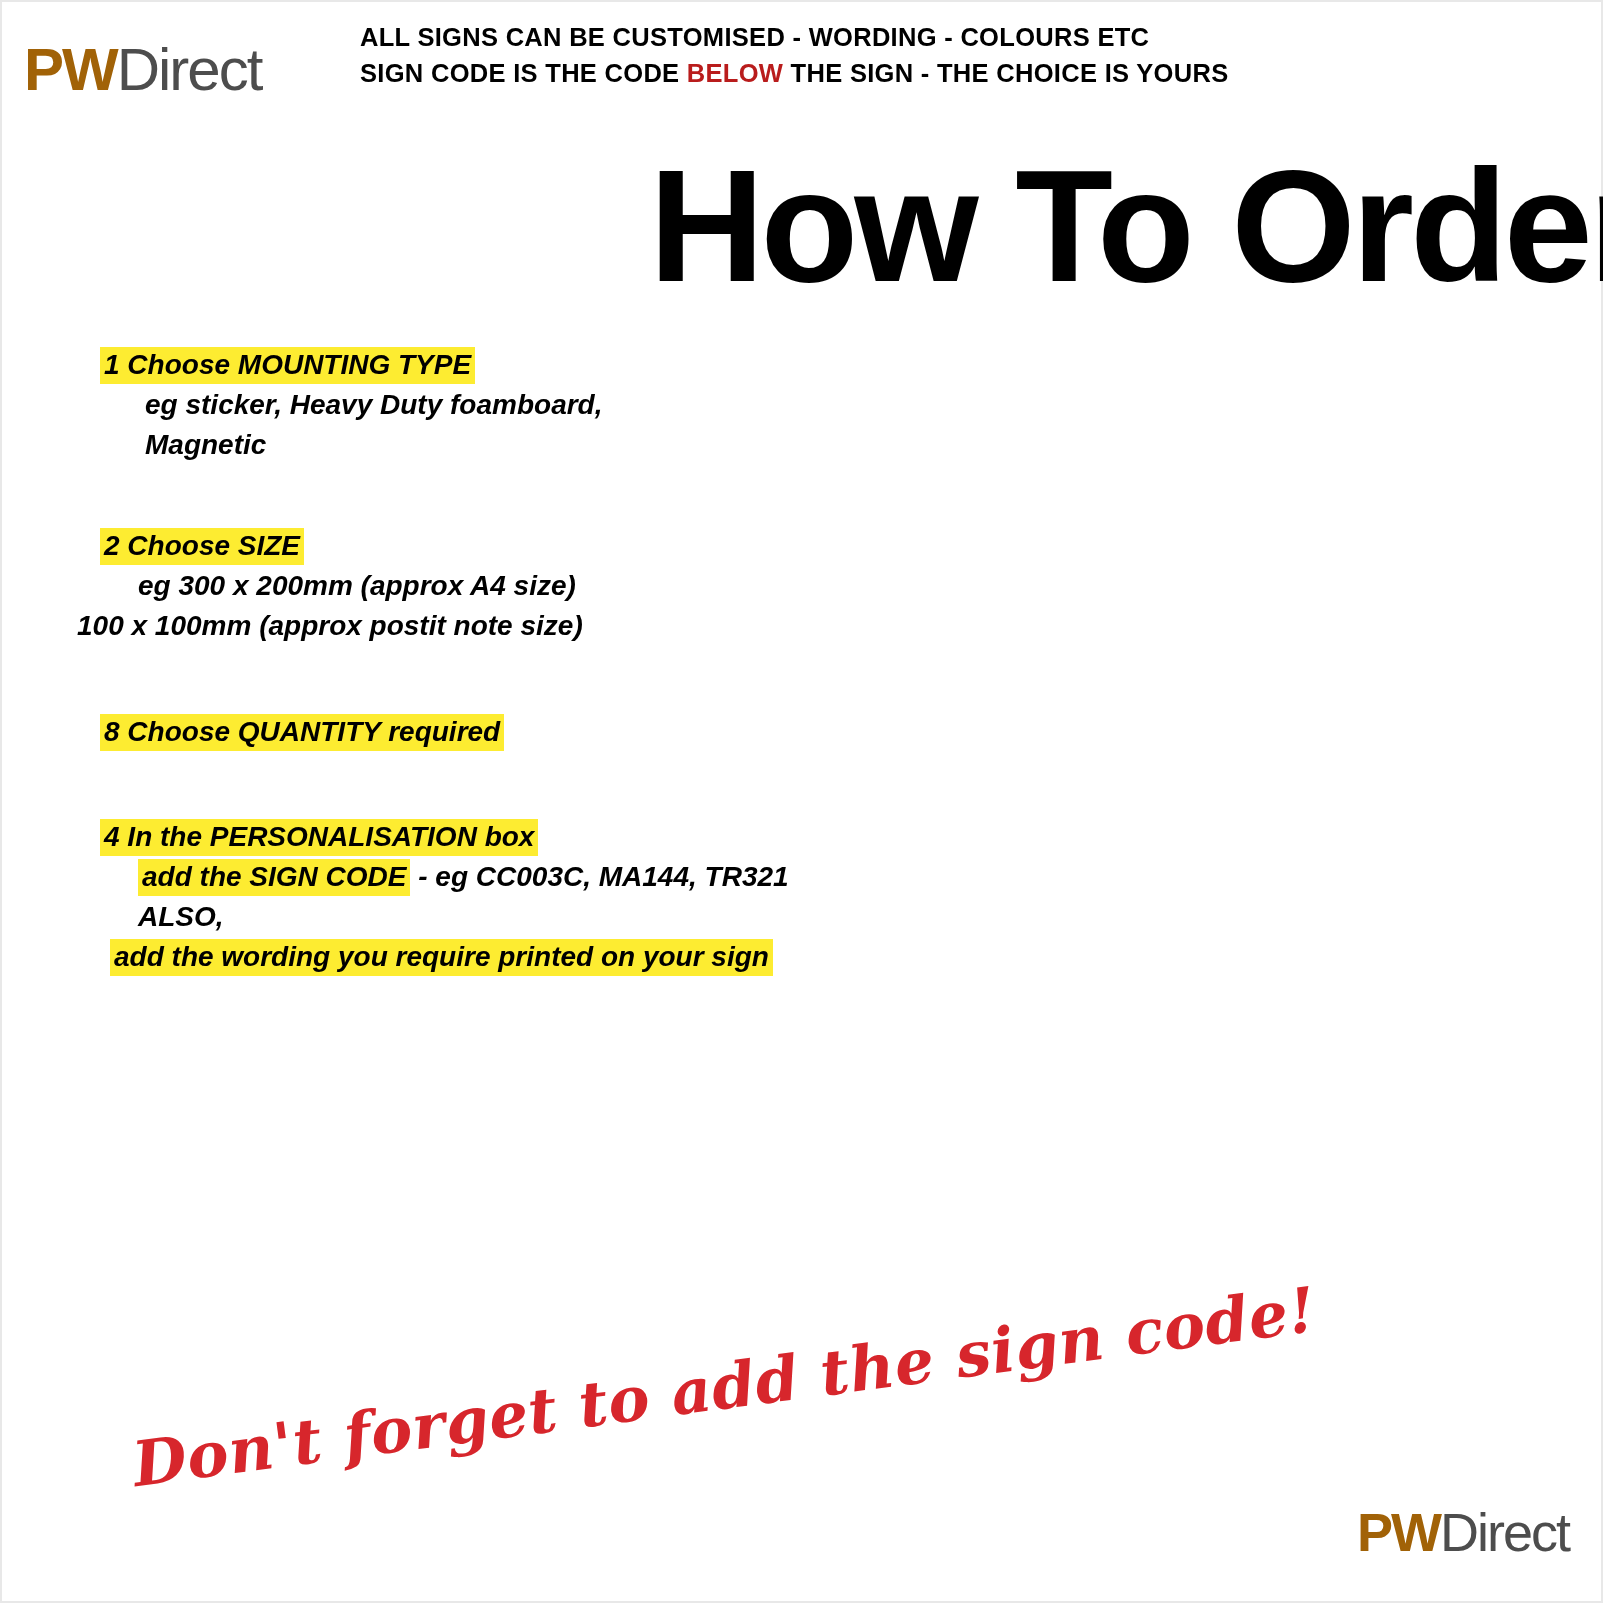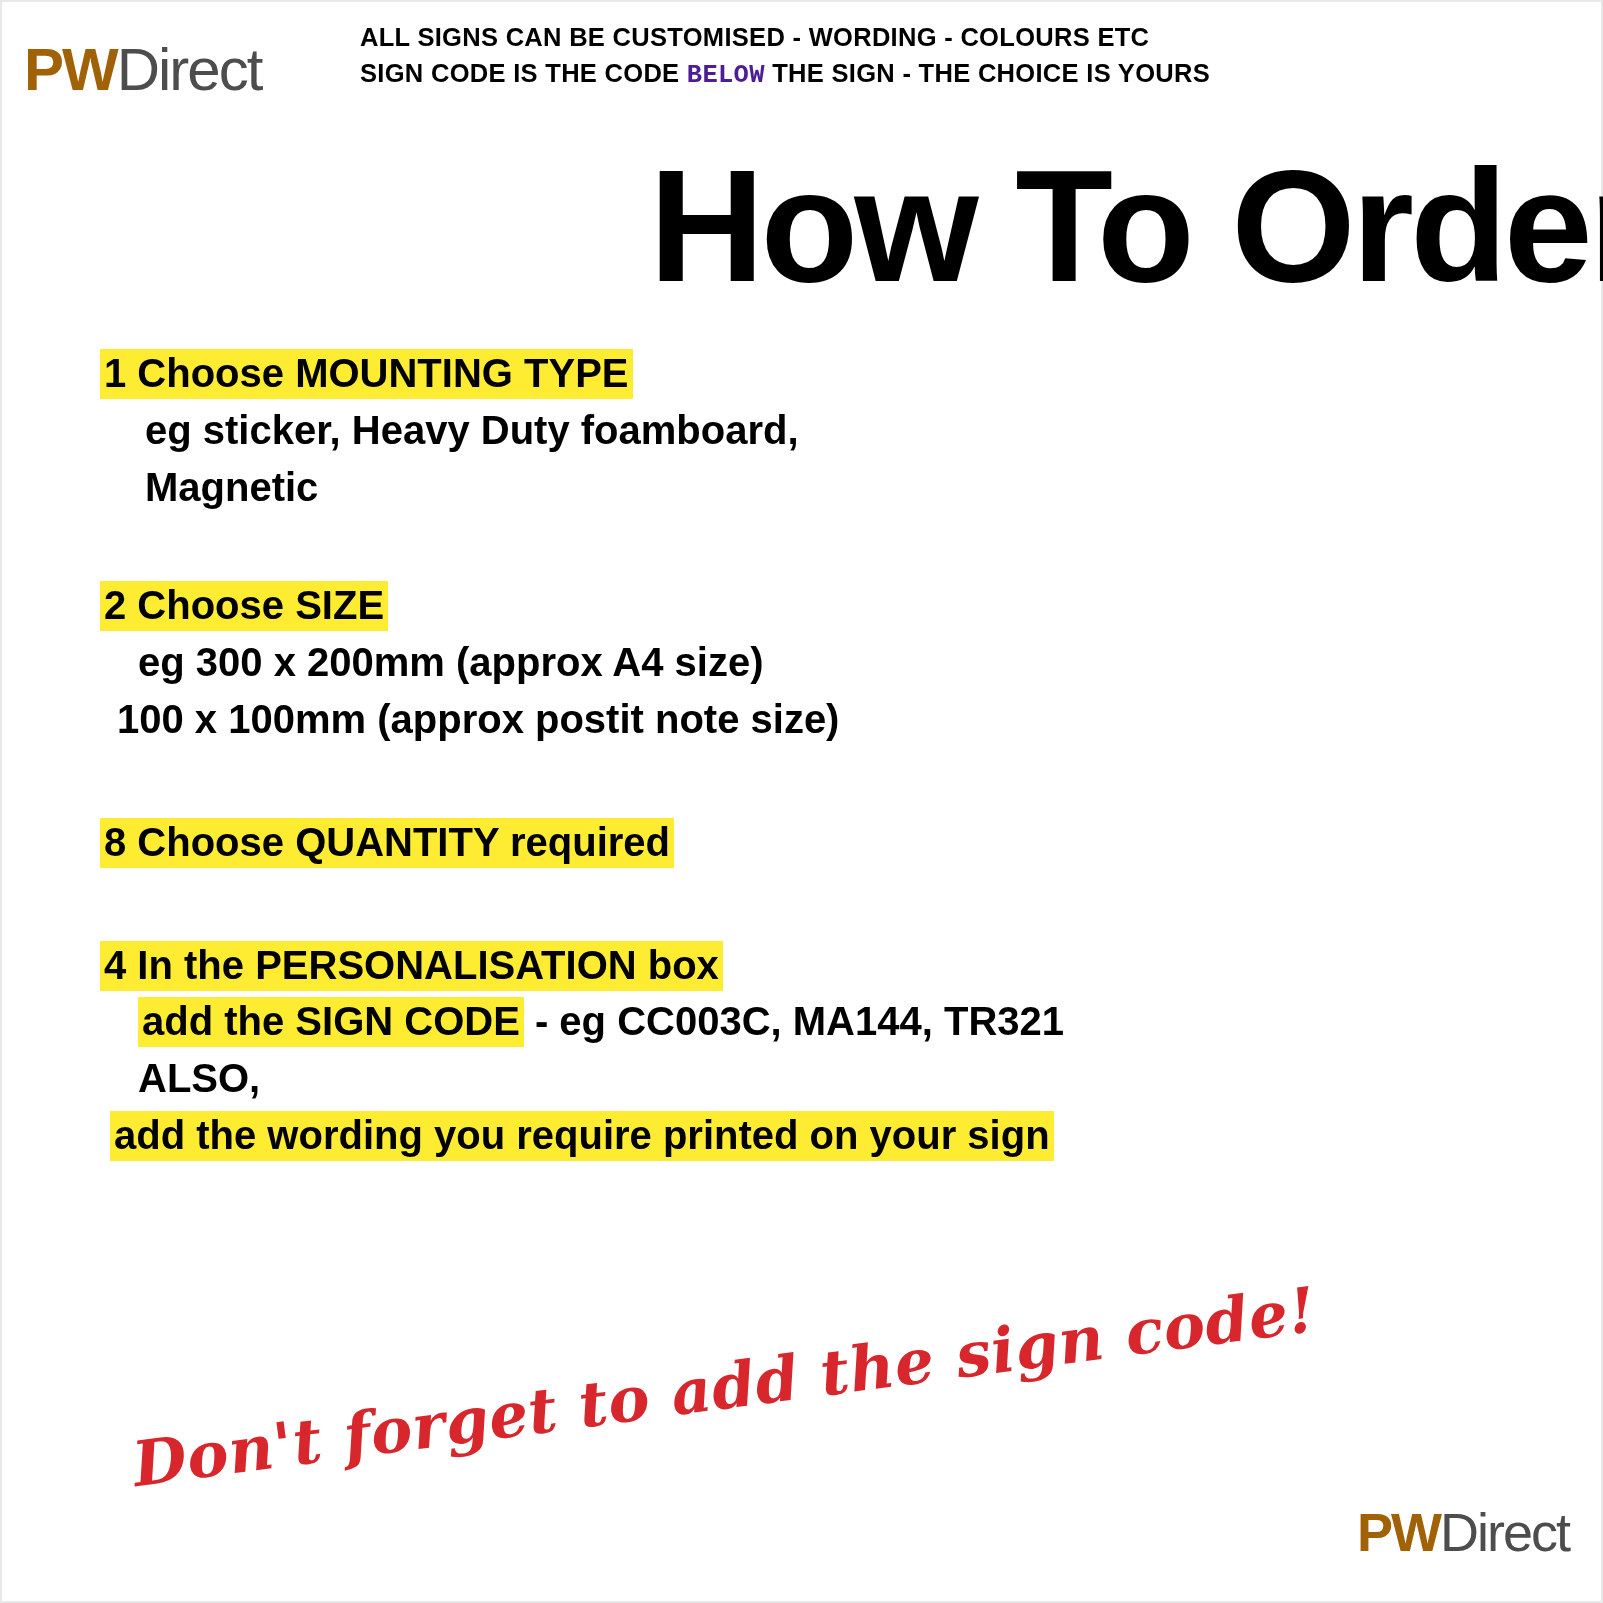--- a/index.html
+++ b/index.html
@@ -52,21 +52,21 @@
     text-align: left;
   }
   .header-line {
     font-size: 25.5px;
     font-weight: bold;
     letter-spacing: 0.3px;
     line-height: 1.42;
     white-space: nowrap;
     color: #000;
   }
-  .below-word { color: #4c1d95; font-family: Liberation Mono, monospace; }
+  .below-word { color: #b91c1c; }
 
   
   .title {
     position: absolute;
     top: 138px;
     left: 0;
     width: 100%;
     text-align: right;
     font-size: 160px;
     font-weight: bold;
@@ -79,33 +79,34 @@
   .steps {
     position: absolute;
     top: 345px;
     left: 0;
     width: 100%;
   }
   .step {
     margin-bottom: 0;
   }
   .line {
-    font-size: 40px;
+    font-size: 28px;
     font-weight: bold;
     line-height: 1.42;
     white-space: nowrap;
+    font-style: italic;
   }
   .hl {
     background: #fdec31;
     padding: 2px 4px 4px 4px;
     box-decoration-break: clone;
     -webkit-box-decoration-break: clone;
   }
   .indent-2 { padding-left: 145px; }
-  .indent-3 { padding-left: 117px; }
+  .indent-3 { padding-left: 77px; }
   .indent-4 { padding-left: 100px; }
   .indent-5 { padding-left: 138px; }
   .indent-6 { padding-left: 110px; }
   .gap-md { height: 62px; }
   .gap-lg { height: 66px; }
 
   
   .slogan {
     position: absolute;
     left: 118px;

